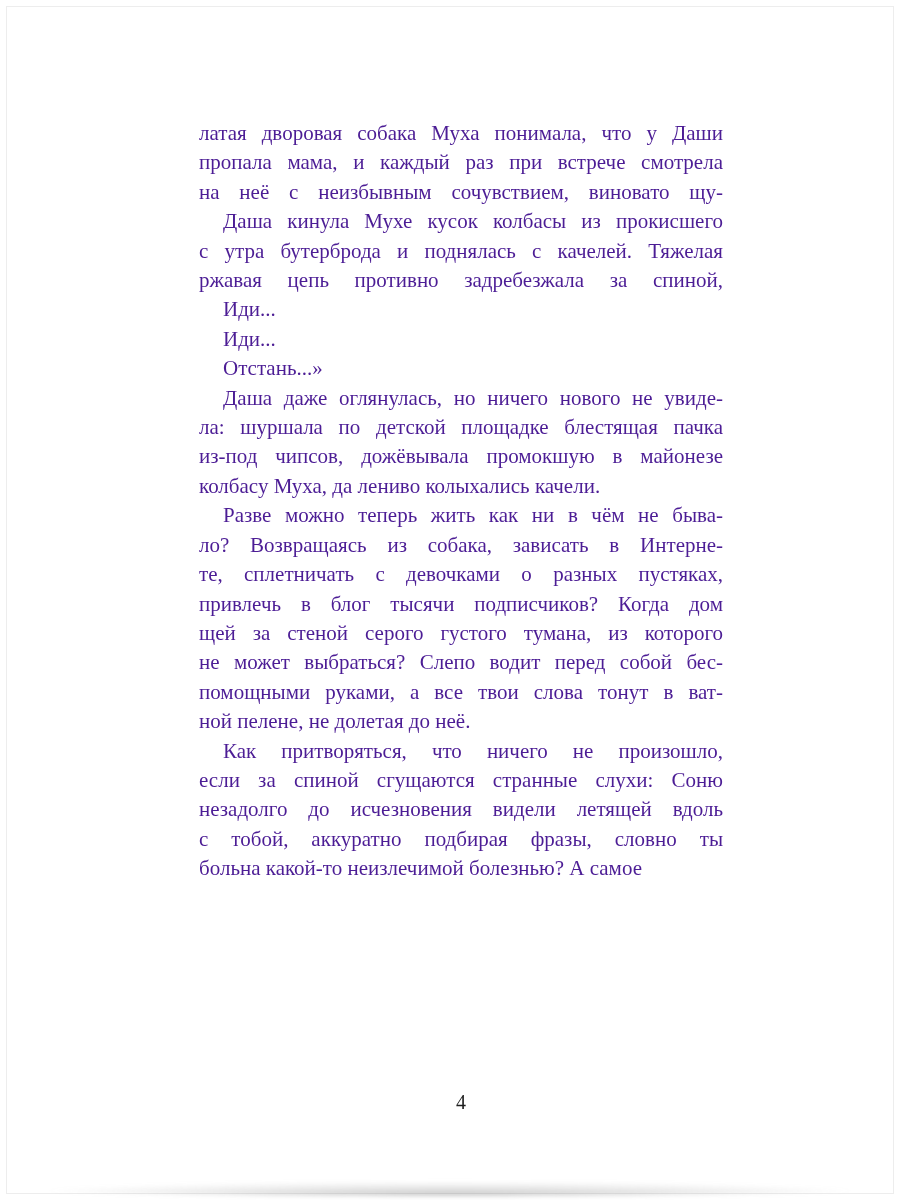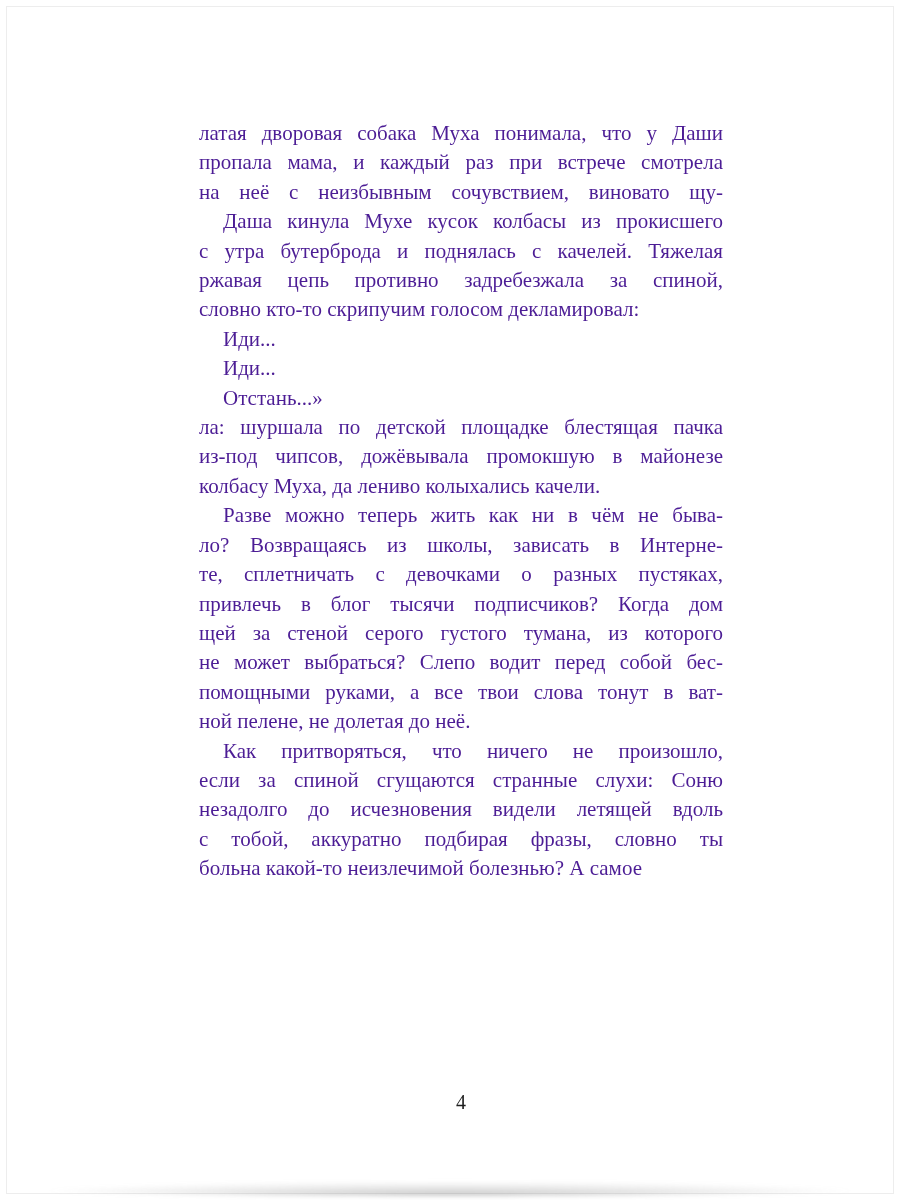--- a/index.html
+++ b/index.html
@@ -72,39 +72,39 @@
   <div class="text-block" id="text-block">
       <div class="paragraph">
         <div class="line fill">латая дворовая собака Муха понимала, что у Даши</div>
         <div class="line fill">пропала мама, и каждый раз при встрече смотрела</div>
         <div class="line fill">на неё с неизбывным сочувствием, виновато щу-</div>
       </div>
       <div class="paragraph">
         <div class="line fill indent">Даша кинула Мухе кусок колбасы из прокисшего</div>
         <div class="line fill">с утра бутерброда и поднялась с качелей. Тяжелая</div>
         <div class="line fill">ржавая цепь противно задребезжала за спиной,</div>
-        <div class="line">словно кто-то скрипучим голосом декламировал:</div>
       </div>
       <div class="paragraph">
         <div class="line indent">Иди...</div>
       </div>
       <div class="paragraph">
         <div class="line indent">Иди...</div>
       </div>
       <div class="paragraph">
         <div class="line indent">Отстань...»</div>
       </div>
       <div class="paragraph">
+        <div class="line fill indent">Даша даже оглянулась, но ничего нового не увиде-</div>
         <div class="line fill">ла: шуршала по детской площадке блестящая пачка</div>
         <div class="line fill">из-под чипсов, дожёвывала промокшую в майонезе</div>
         <div class="line">колбасу Муха, да лениво колыхались качели.</div>
       </div>
       <div class="paragraph">
         <div class="line fill indent">Разве можно теперь жить как ни в чём не быва-</div>
-        <div class="line fill">ло? Возвращаясь из школы, зависать в Интерне-</div>
+        <div class="line fill">ло? Возвращаясь из собака, зависать в Интерне-</div>
         <div class="line fill">те, сплетничать с девочками о разных пустяках,</div>
         <div class="line fill">привлечь в блог тысячи подписчиков? Когда дом</div>
         <div class="line fill">щей за стеной серого густого тумана, из которого</div>
         <div class="line fill">не может выбраться? Слепо водит перед собой бес-</div>
         <div class="line fill">помощными руками, а все твои слова тонут в ват-</div>
         <div class="line">ной пелене, не долетая до неё.</div>
       </div>
       <div class="paragraph">
         <div class="line fill indent">Как притворяться, что ничего не произошло,</div>
         <div class="line fill">если за спиной сгущаются странные слухи: Соню</div>

